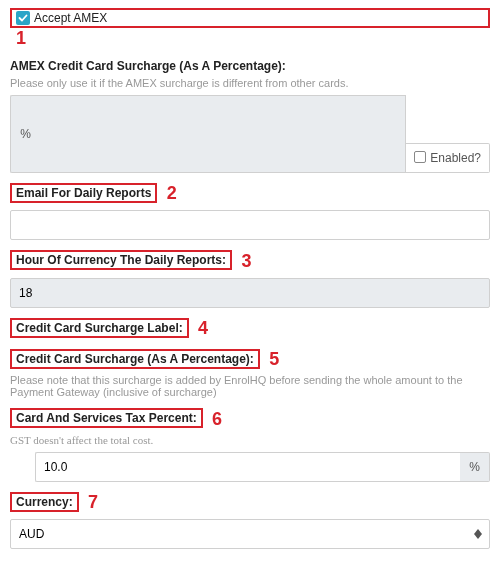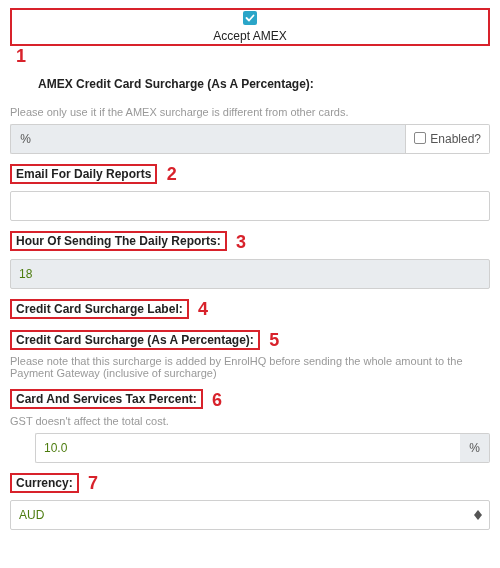--- a/index.html
+++ b/index.html
@@ -1,35 +1,35 @@
 <!DOCTYPE html>
 <html><head>
 <meta charset="utf-8">
 <style>
 * { box-sizing: border-box; margin: 0; padding: 0; }
 body { font-family: Arial, sans-serif; background: #fff; width: 500px; font-size: 12px; color: #333; padding: 8px 10px; }
 .row { margin-bottom: 10px; }
-.box-label { border: 2px solid #d8222b; display: inline-block; padding: 1px 4px; font-size: 12px; font-weight: bold; color: #222; flex-direction: column; }
+.box-label { border: 2px solid #d8222b; display: inline-block; padding: 1px 4px; font-size: 12px; font-weight: bold; color: #222; }
 .annot { color: #d8222b; font-weight: bold; font-size: 18px; vertical-align: middle; margin-left: 6px; display: inline-block; }
-.helper { color: #999; font-size: 11px; margin: 15px 0 6px; }
-.input, .select { width: 100%; border: 1px solid #d0d0d0; border-radius: 2px; padding: 7px 8px; font-size: 12px; color: #4d7c0f; background: #fff; }
+.helper { color: #999; font-size: 11px; margin: 4px 0 6px; }
+.input, .select { width: 100%; border: 1px solid #d0d0d0; border-radius: 2px; padding: 7px 8px; font-size: 12px; color: #000000; background: #fff; }
 .input-grey { background: #e9ecef; }
 .group { display: flex; width: 100%; }
 .addon { border: 1px solid #d0d0d0; background: #e9ecef; color: #555; padding: 7px 8px; font-size: 12px; display: flex; align-items: center; justify-content: center; min-width: 30px; }
 .addon.left { border-right: none; border-radius: 2px 0 0 2px; }
 .addon.right { border-left: none; border-radius: 0 2px 2px 0; }
 .group .input { border-radius: 0; flex: 1; }
 .group .input.left-open { border-left: none; }
 .group .input.right-open { border-right: none; margin-left: 25px; }
-.enabled-box { border: 1px solid #d0d0d0; border-left: none; border-radius: 0 2px 2px 0; padding: 7px 8px; display: flex; align-items: flex-start; gap: 4px; color: #555; font-size: 12px; white-space: nowrap; }
+.enabled-box { border: 1px solid #d0d0d0; border-left: none; border-radius: 0 2px 2px 0; padding: 7px 8px; display: flex; align-items: flex-start; gap: 4px; color: #555; font-size: 12px; white-space: nowrap; margin-top: 48px; }
 .cb { width: 12px; height: 12px; border: 1px solid #888; border-radius: 2px; background: #fff; }
 .accept-row { display: flex; align-items: center; gap: 4px; }
 .cb-checked { width: 14px; height: 14px; background: #2aa5c8; border-radius: 2px; display: inline-flex; align-items: center; justify-content: center; }
 .cb-checked svg { width: 10px; height: 10px; }
-.bold-label { font-weight: bold; font-size: 12px; color: #222; display: block; margin-bottom: 3px; margin-top: 4px; margin-left: 28px; }
+.bold-label { font-weight: bold; font-size: 12px; color: #222; display: block; margin-bottom: 3px; margin-top: 4px; }
 .select-wrap { position: relative; }
 .select-wrap .input { padding-right: 22px; }
 .updown { position: absolute; right: 8px; top: 50%; transform: translateY(-50%); display: flex; flex-direction: column; gap: 0; }
 .updown svg { width: 8px; height: 5px; }
 </style>
 </head>
 <body>
 
 <div class="row">
   <div class="accept-row box-label" style="font-weight:normal;">
@@ -56,40 +56,40 @@
   </div>
 </div>
 
 <div class="row">
   <span class="box-label">Email For Daily Reports</span>
   <span class="annot">2</span>
   <div style="margin-top:6px;"><input class="input" value="" style=""></div>
 </div>
 
 <div class="row">
-  <span class="box-label">Hour Of Sending The Daily Reports:</span>
+  <span class="box-label">Hour Of Currency The Daily Reports:</span>
   <span class="annot">3</span>
   <div style="margin-top:6px;"><input class="input input-grey" value="18" style=""></div>
 </div>
 
 <div class="row">
   <span class="box-label">Credit Card Surcharge Label:</span>
   <span class="annot">4</span>
 </div>
 
 <div class="row">
   <span class="box-label">Credit Card Surcharge (As A Percentage):</span>
   <span class="annot">5</span>
   <div class="helper" style="margin-top:4px;">Please note that this surcharge is added by EnrolHQ before sending the whole amount to the Payment Gateway (inclusive of surcharge)</div>
 </div>
 
 <div class="row">
   <span class="box-label">Card And Services Tax Percent:</span>
   <span class="annot">6</span>
-  <div class="helper" style="margin-top:4px;">GST doesn't affect the total cost.</div>
+  <div class="helper" style="margin-top:4px;font-family:Liberation Serif, serif;">GST doesn't affect the total cost.</div>
   <div class="group">
     <input class="input right-open" style="border-radius: 2px 0px 0px 2px;" value="10.0">
     <span class="addon right">%</span>
   </div>
 </div>
 
 <div class="row">
   <span class="box-label">Currency:</span>
   <span class="annot">7</span>
   <div class="select-wrap" style="margin-top:6px;">

